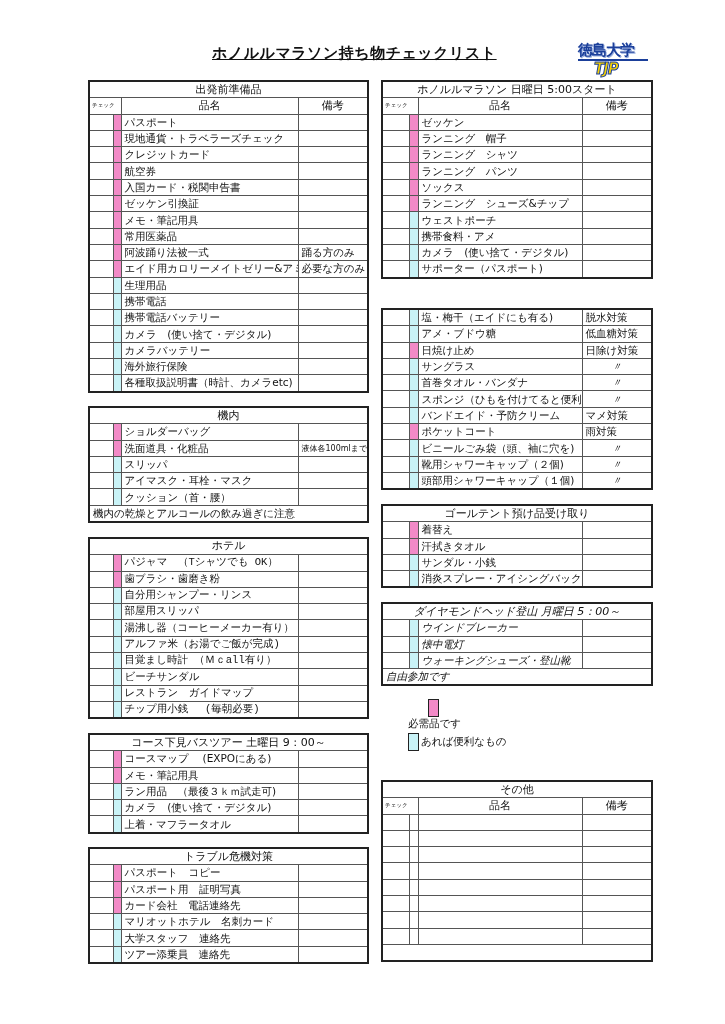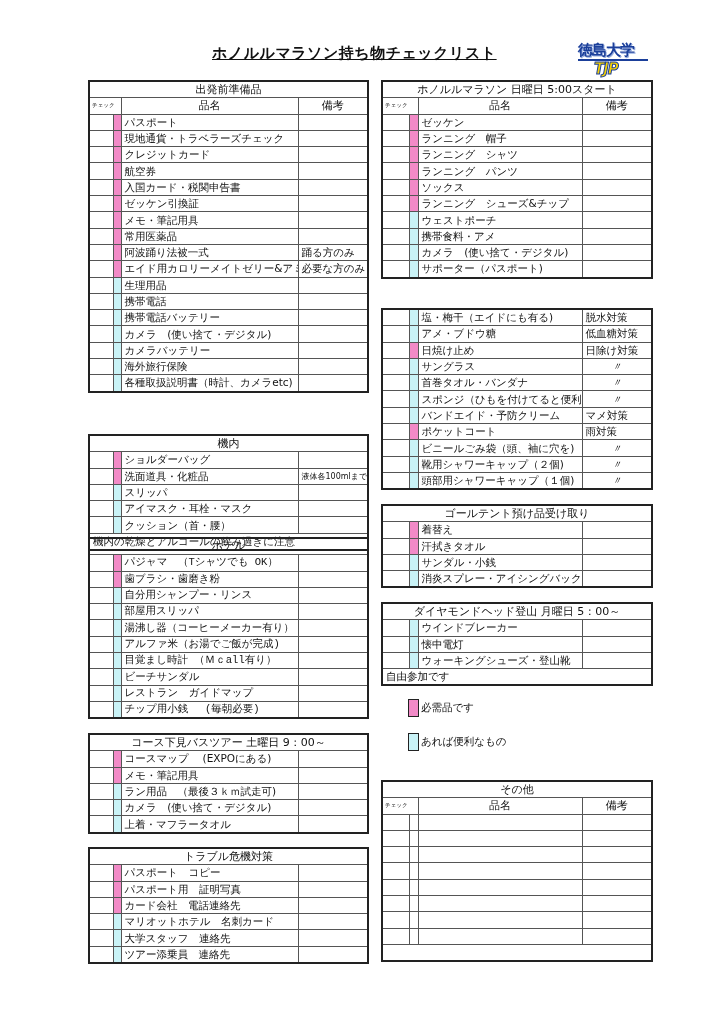--- a/index.html
+++ b/index.html
@@ -154,21 +154,21 @@
       </tr>
       <tr>
       <td class="chk"></td>
       <td class="strip cyan"></td>
       <td>各種取扱説明書（時計、カメラetc)</td>
       <td class="note"></td>
       </tr>
     </tbody>
   </table>
 
-<table class="sec" id="t-inflight" style="left:88px; top:406px; width:279px;margin-top:28px;">
+<table class="sec" id="t-inflight" style="left:88px; top:406px; width:279px;">
     <colgroup>
       <col style="width:24px">
       <col style="width:8px">
       <col style="width:177px">
       <col style="width:70px">
     </colgroup>
     <tbody>
       <tr>
         <td class="hdr" colspan="4">機内</td>
       </tr>
@@ -563,21 +563,21 @@
       </tr>
       <tr>
       <td class="chk"></td>
       <td class="strip cyan"></td>
       <td>消炎スプレー・アイシングバック</td>
       <td class="note"></td>
       </tr>
     </tbody>
   </table>
 
-<table class="sec" id="t-diamond" style="left:381px; top:602px; width:270px;">
+<table class="sec" id="t-diamond" style="left:381px; top:602px; width:270px;font-style:italic;">
     <colgroup>
       <col style="width:27px">
       <col style="width:9px">
       <col style="width:164px">
       <col style="width:70px">
     </colgroup>
     <tbody>
       <tr>
         <td class="hdr" colspan="4">ダイヤモンドヘッド登山 月曜日 5：00～</td>
       </tr>
@@ -598,21 +598,21 @@
       <td class="strip cyan"></td>
       <td>ウォーキングシューズ・登山靴</td>
       <td class="note"></td>
       </tr>
       <tr>
         <td class="foot" colspan="4">自由参加です</td>
       </tr>
     </tbody>
   </table>
 
-<div class="legend" style="top:699px;">
+<div class="legend" style="top:699px;flex-direction:column;">
   <span class="sw pink"></span>
   <span>必需品です</span>
 </div>
 <div class="legend" style="top:733px;">
   <span class="sw cyan"></span>
   <span>あれば便利なもの</span>
 </div>
 
 <table class="sec" id="t-other" style="left:381px; top:780px; width:270px;">
     <colgroup>

